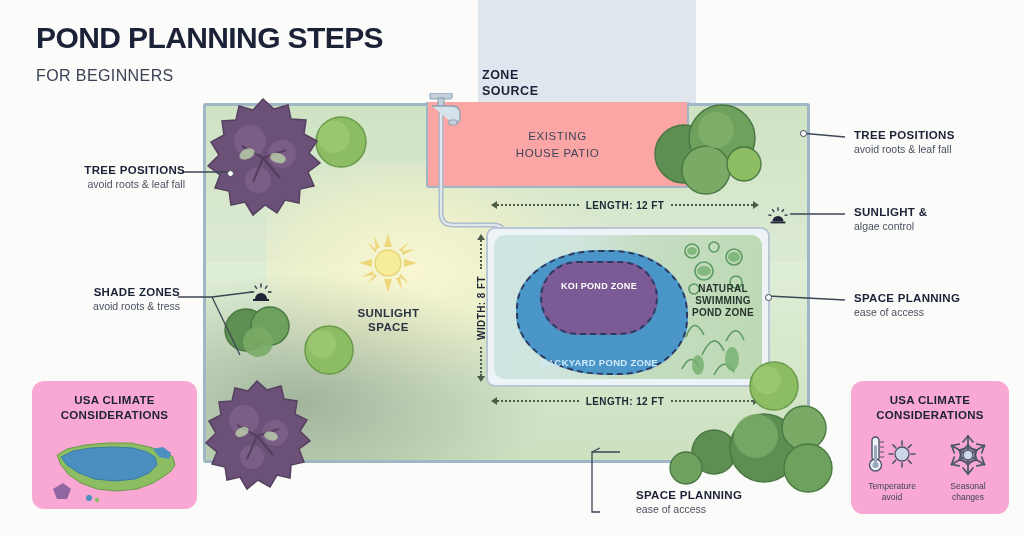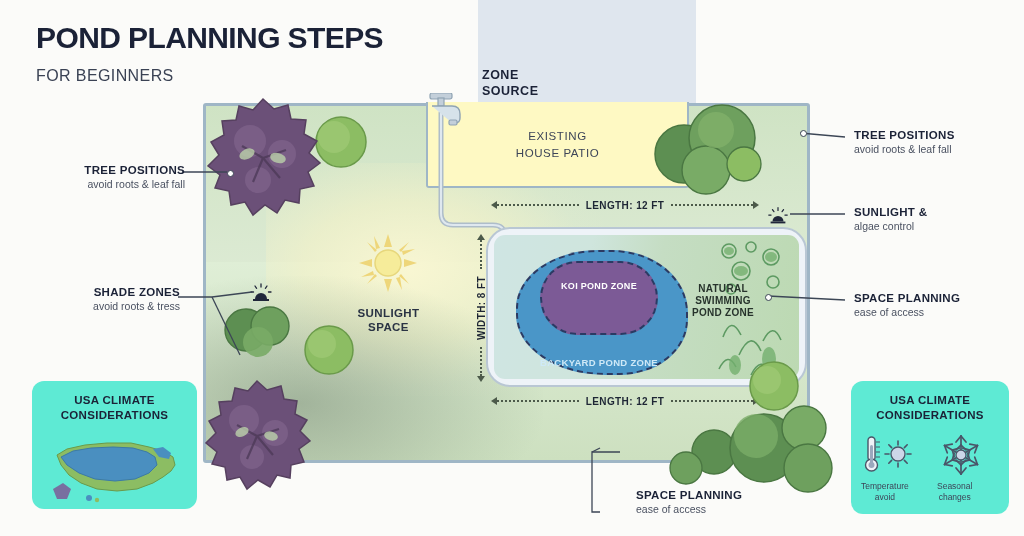--- a/index.html
+++ b/index.html
@@ -45,36 +45,36 @@
     background: radial-gradient(ellipse at 35% 60%, rgba(122,140,120,0.55) 0%, rgba(150,170,145,0.18) 55%, rgba(0,0,0,0) 72%);
   }
   .sun-glow {
     position:absolute; left:10%; top:16%; width:56%; height:66%;
     background: radial-gradient(ellipse at 42% 46%, rgba(250,247,210,0.95) 0%, rgba(246,243,200,0.6) 38%, rgba(233,238,205,0.12) 66%, rgba(0,0,0,0) 78%);
   }
 
   
   #patio {
     position:absolute; left:223px; top:-1px; width:263px; height:86px;
-    background:#fef9c3; border:2px solid #9fb6c6; border-top:none;
+    background:#fca5a5; border:2px solid #9fb6c6; border-top:none;
     border-radius: 0 0 3px 3px;
     z-index: 6;
   }
   #patio-label {
     position:absolute; left:0; right:0; top:26px; text-align:center;
     font-size:11.5px; color:#3d4558; letter-spacing:0.6px; line-height:1.45;
   }
 
   
   #pipe { position:absolute; left:216px; top:-10px; width:120px; height:205px; z-index:7; }
 
   
   #pond-box {
-    position:absolute; left:283px; top:124px; width:321px; height:160px;
-    background:#eef3f8; border:2px solid #b9c7d4; border-radius:24px;
+    position:absolute; left:283px; top:124px; width:284px; height:160px;
+    background:#eef3f8; border:2px solid #b9c7d4; border-radius:9px;
     padding:21px; z-index:8;
   }
   #pond-inner {
     position:absolute; inset:6px; border-radius:11px; overflow:hidden;
     background: linear-gradient(100deg,#cfe5e3 0%, #cfe5dd 30%, #c5ddc3 52%, #bcd9b2 100%);
   }
   #zone-backyard {
     position:absolute; left:22px; top:15px; width:172px; height:125px;
     background:#4a96c8; border:2px dashed #2b3a63;
     border-radius: 48% 44% 40% 52% / 46% 50% 44% 48%;
@@ -117,31 +117,31 @@
   .co-sub { font-size:10.5px; font-weight:400; color:#4a5161; line-height:1.3; margin-top:1px; }
   .co-right .co-title, .co-right .co-sub { text-align:left; }
   .co-left { text-align:right; }
 
   
   .leader { position:absolute; z-index:25; pointer-events:none; }
   .dot { position:absolute; width:7px; height:7px; border-radius:50%; background:#fff; border:1.5px solid #3c4656; z-index:26; }
 
   
   .climate-box {
-    position:absolute; background:#5eead4; border-radius:12px; z-index:35;
+    position:absolute; background:#f9a8d4; border-radius:12px; z-index:35;
     display:flex; flex-direction:column; align-items:center;
   }
   .climate-title {
     font-size:11.5px; font-weight:700; color:#1b2237; text-align:center;
     letter-spacing:0.3px; line-height:1.3; margin-top:12px;
   }
   #climate-left { left:32px; top:381px; width:165px; height:128px; }
   #climate-right { left:851px; top:381px; width:158px; height:133px; }
   .icon-row { display:flex; gap:14px; margin-top:10px; align-items:flex-start; }
-  .icon-cell { display:flex; flex-direction:column; align-items:flex-start; width:62px; }
+  .icon-cell { display:flex; flex-direction:column; align-items:center; width:62px; }
   .icon-cap { font-size:8.5px; color:#3d4558; text-align:center; line-height:1.25; margin-top:4px; }
 
   
   .tree { position:absolute; z-index:20; }
   .bush { position:absolute; z-index:19; }
 </style>
 </head>
 <body>
 
 <div id="stage">

